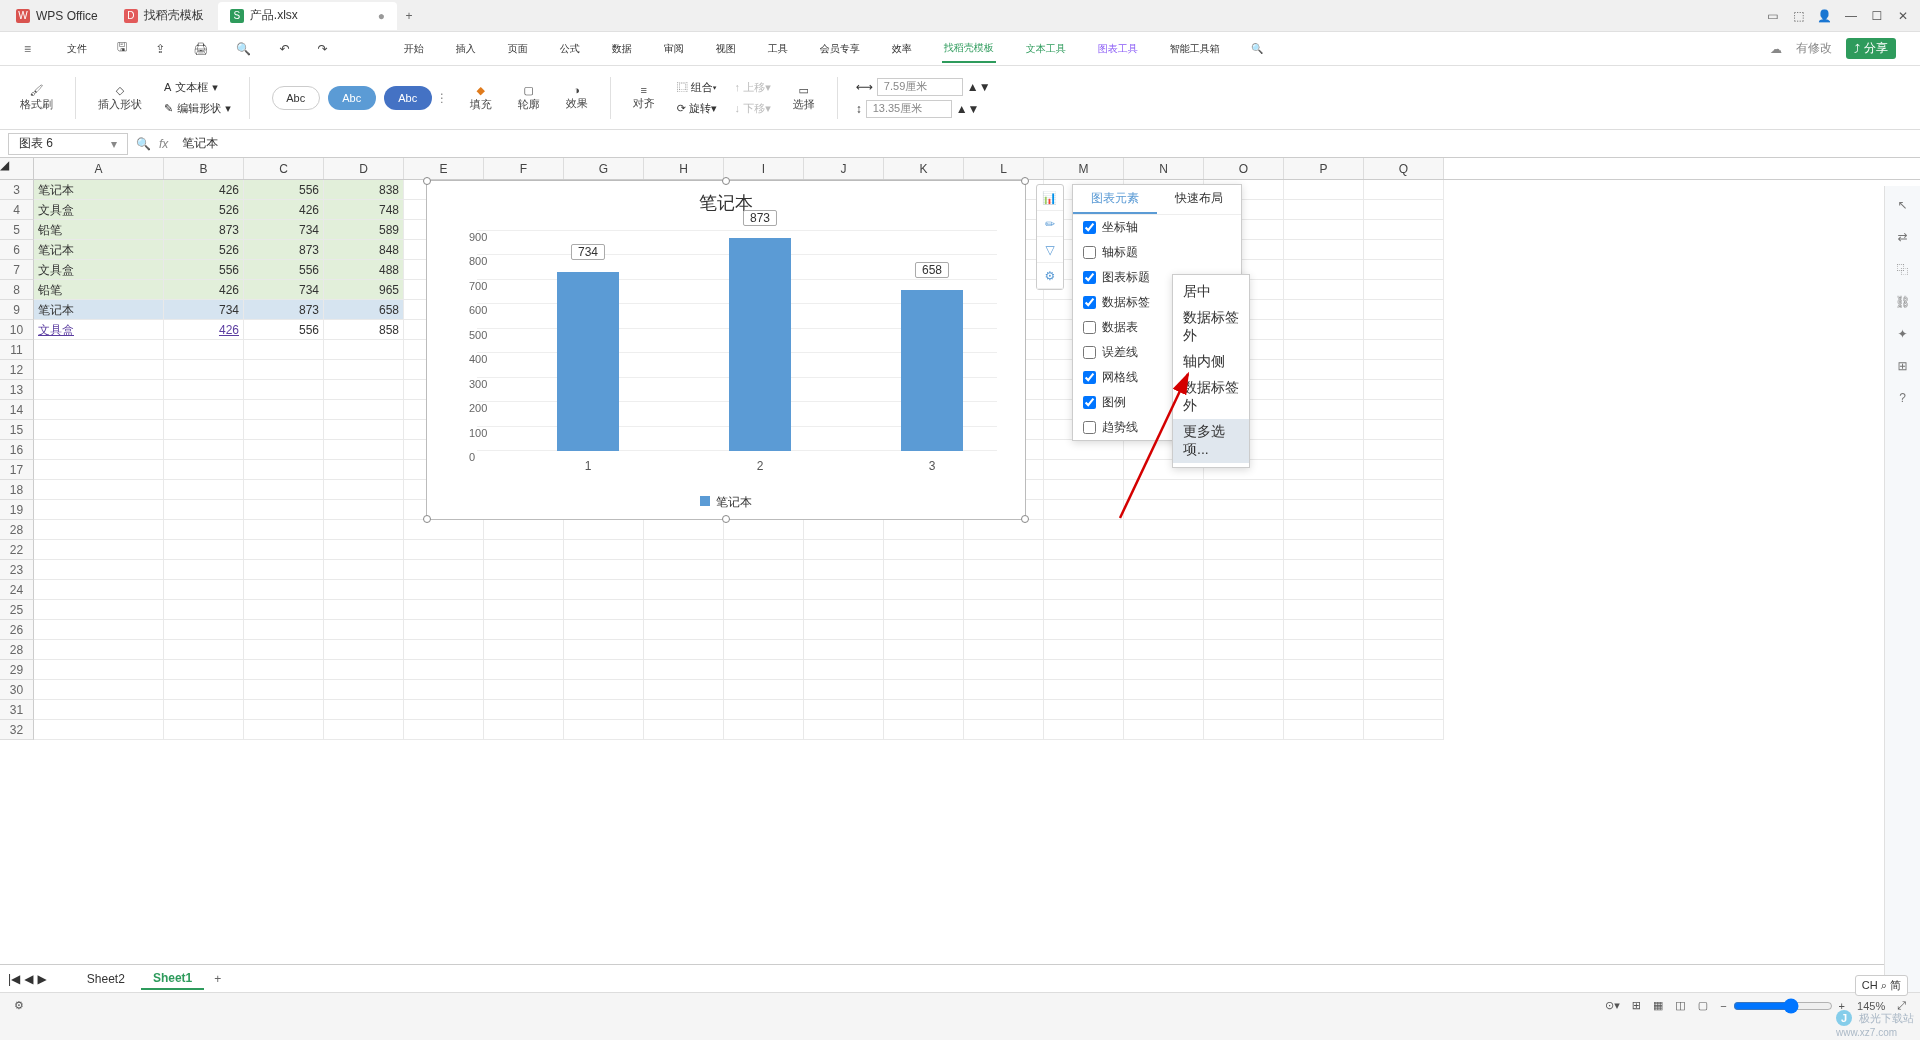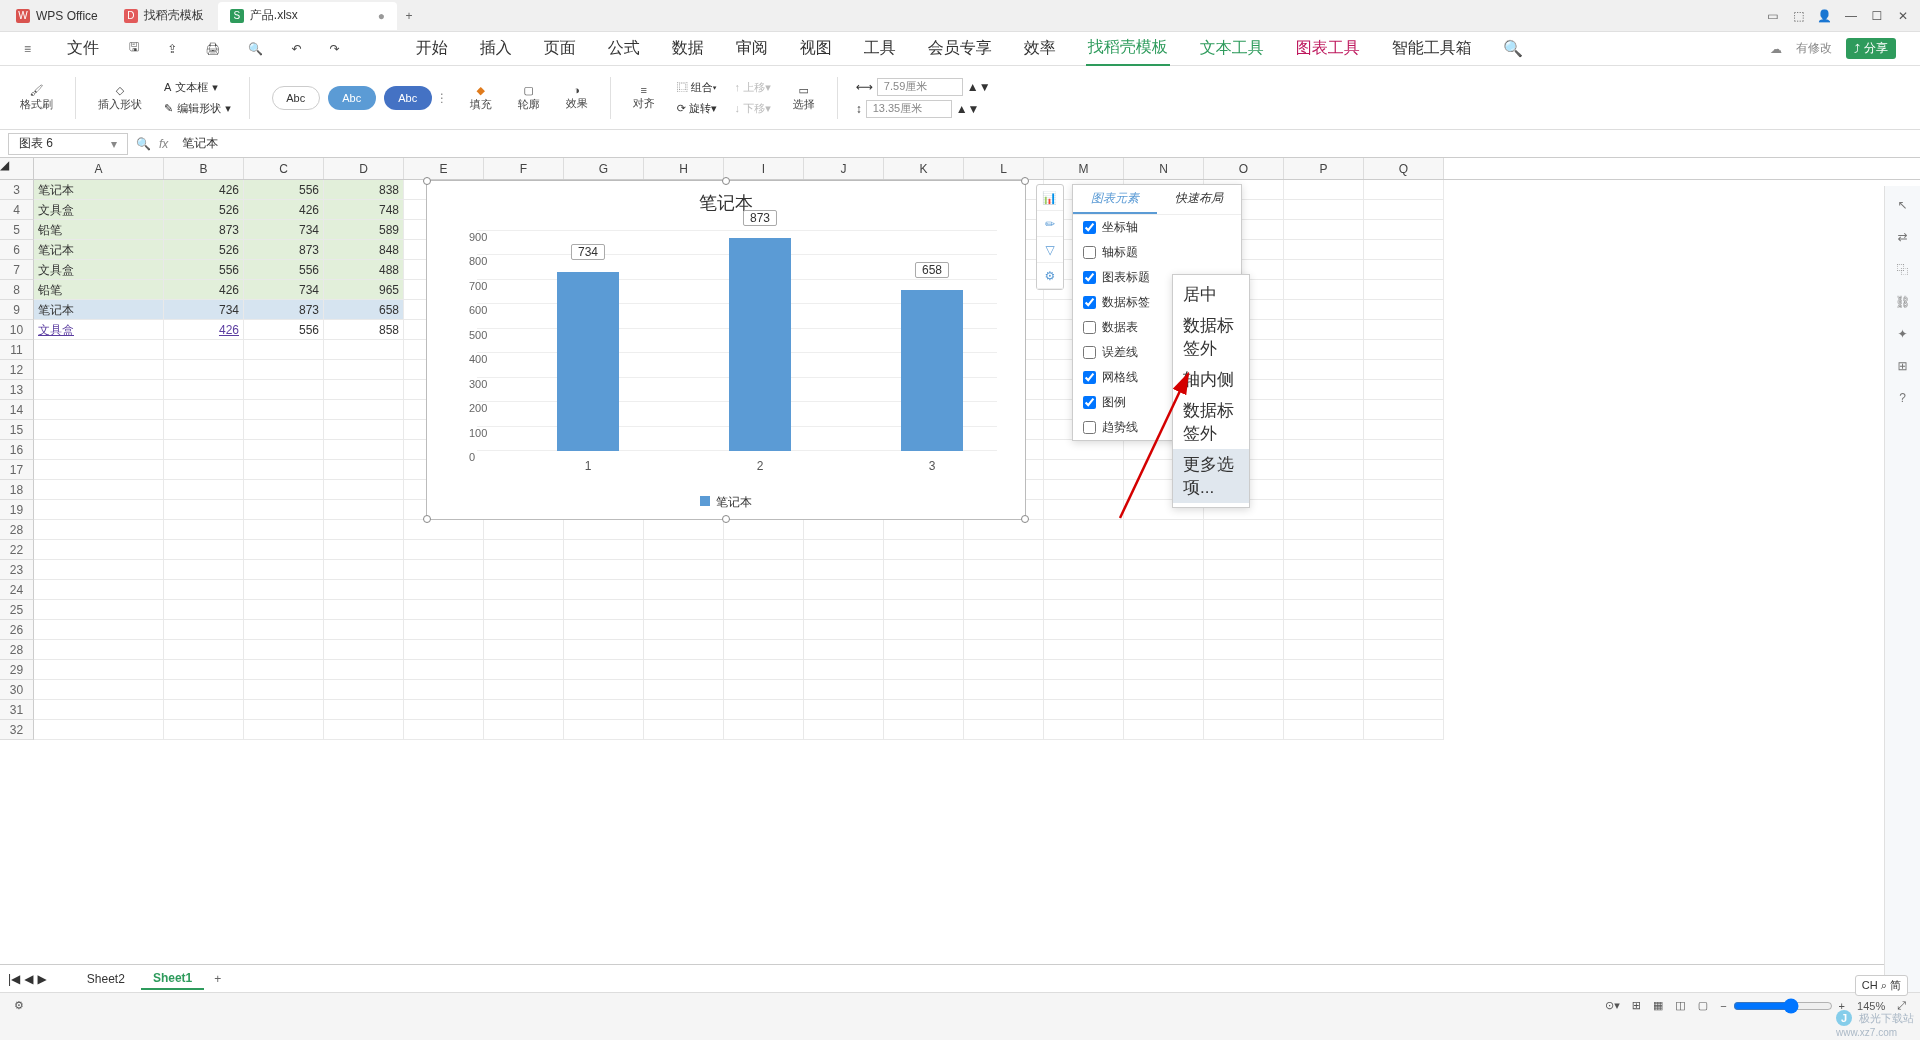--- a/index.html
+++ b/index.html
@@ -10,21 +10,21 @@
 .tbar-tab { display:flex; align-items:center; height:28px; padding:0 12px; border-radius:4px 4px 0 0; margin-right:2px; cursor:default; }
 .tbar-tab.active { background:#fff; }
 .tbar-icon { width:14px; height:14px; margin-right:6px; border-radius:2px; display:inline-flex; align-items:center; justify-content:center; font-size:10px; color:#fff; }
 .tbar-add { width:20px; text-align:center; color:#666; }
 .tbar-spacer { flex:1; }
 .win-ctrl { width:26px; text-align:center; color:#555; font-size:12px; }
 .qat-item { color:#444; }
 
 
 .menubar { height:34px; background:#fff; display:flex; align-items:center; padding:0 24px; gap:28px; border-bottom:1px solid #e0e0e0; }
-.menu-item { font-size:16px; color:#333; padding:6px 2px; cursor:default; }
+.menu-item { font-size:10px; color:#333; padding:6px 2px; cursor:default; }
 .menu-item.active { color:#2e9b5c; border-bottom:2px solid #2e9b5c; }
 .menu-right { margin-left:auto; display:flex; align-items:center; gap:14px; }
 
 
 .ribbon { height:64px; background:#fff; display:flex; align-items:center; padding:0 16px; gap:18px; border-bottom:1px solid #ddd; }
 .rib-btn { display:flex; flex-direction:column; align-items:center; font-size:11px; color:#444; padding:3px 4px; }
 .rib-pill { width:48px; height:24px; border-radius:12px; display:inline-flex; align-items:center; justify-content:center; font-size:11px; margin:0 4px; }
 .pill-white { background:#fff; border:1px solid #ccc; color:#333; }
 .pill-blue { background:#5b9bd5; color:#fff; }
 .pill-darkblue { background:#4472c4; color:#fff; }
@@ -68,29 +68,29 @@
 .legend { position:absolute; bottom:8px; left:0; right:0; text-align:center; font-size:12px; }
 .leg-sq { display:inline-block; width:10px; height:10px; background:#5b9bd5; margin-right:6px; }
 
 
 .side-tools { position:absolute; left:1036px; top:26px; width:28px; background:#fff; border:1px solid #ccc; border-radius:3px; }
 .side-tools div { width:26px; height:26px; display:flex; align-items:center; justify-content:center; border-bottom:1px solid #eee; color:#5b9bd5; }
 
 
 .ce-panel { position:absolute; left:1072px; top:26px; width:170px; background:#fff; border:1px solid #ccc; box-shadow:0 2px 8px rgba(0,0,0,.15); }
 .ce-tabs { display:flex; border-bottom:1px solid #eee; }
-.ce-tab { flex:1; padding:5px 0; text-align:center; font-size:12px;font-style:italic; }
+.ce-tab { flex:1; padding:5px 0; text-align:center; font-size:12px; }
 .ce-tab.active { color:#5b9bd5; border-bottom:2px solid #5b9bd5; }
 .ce-item { display:flex; align-items:center; padding:4px 10px; font-size:12px; }
 .ce-item input { margin-right:6px; }
 .ce-arrow { color:#888; margin-left:auto; }
 
 
 .sub-panel { position:absolute; left:1172px; top:116px; width:78px; background:#fff; border:1px solid #ccc; box-shadow:0 2px 8px rgba(0,0,0,.15); padding:4px 0; }
-.sub-item { padding:4px 10px; font-size:17px; }
+.sub-item { padding:4px 10px; font-size:14px; }
 .sub-item.hl { background:#e0e7ee; }
 
 
 .red-arrow { position:absolute; left:0; top:0; pointer-events:none; }
 
 
 .rt-panel { position:absolute; right:0; top:186px; bottom:48px; width:36px; background:#f6f8fa; border-left:1px solid #e0e0e0; display:flex; flex-direction:column; align-items:center; gap:18px; padding-top:12px; color:#777; }
 
 
 .sheet-tabs { height:28px; background:#fff; border-top:1px solid #ccc; display:flex; align-items:center; padding:0 8px; gap:4px; }
@@ -155,21 +155,21 @@
   <span class="menu-item">页面</span>
   <span class="menu-item">公式</span>
   <span class="menu-item">数据</span>
   <span class="menu-item">审阅</span>
   <span class="menu-item">视图</span>
   <span class="menu-item">工具</span>
   <span class="menu-item">会员专享</span>
   <span class="menu-item">效率</span>
   <span class="menu-item active">找稻壳模板</span>
   <span class="menu-item" style="color:#2e9b5c">文本工具</span>
-  <span class="menu-item" style="color:#be185d">图表工具</span>
+  <span class="menu-item" style="color:#8b5cf6">图表工具</span>
   <span class="menu-item">智能工具箱</span>
   <span class="menu-item">🔍</span>
   <div class="menu-right">
     <span style="color:#888">☁</span>
     <span class="mod-txt">有修改</span>
     <span class="share-btn">⤴<span>分享</span></span>
   </div>
 </div>
 
 <div class="ribbon">

